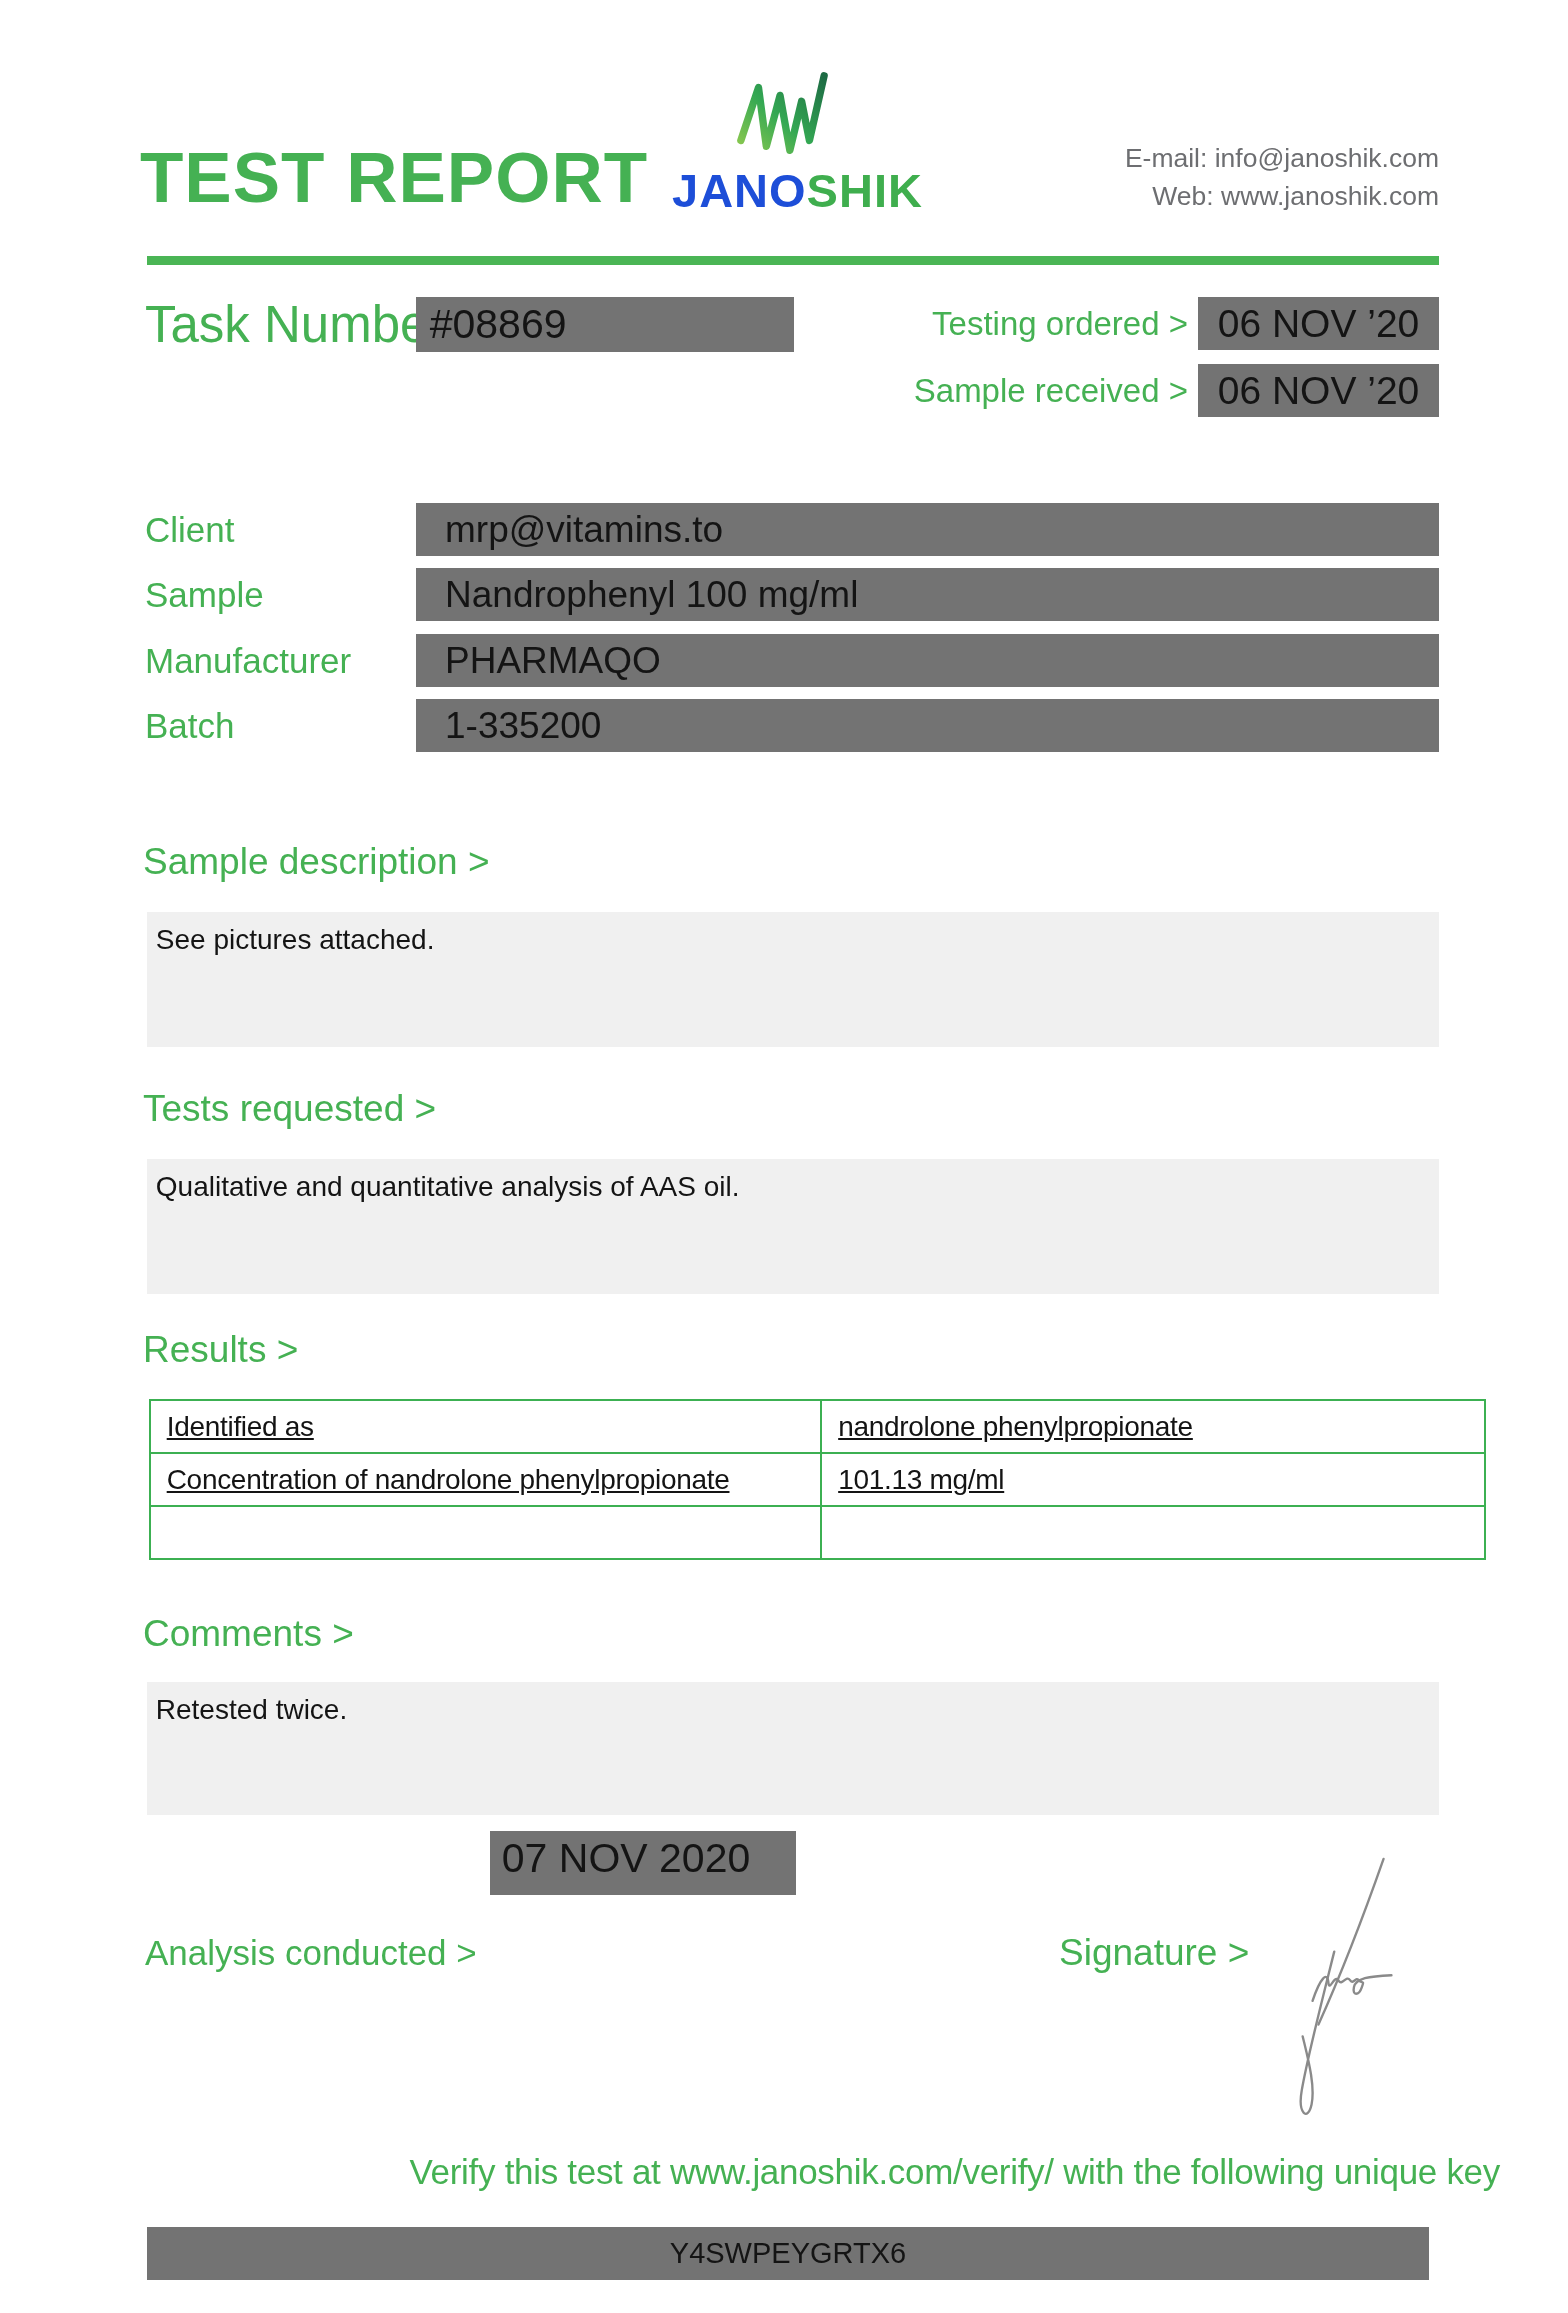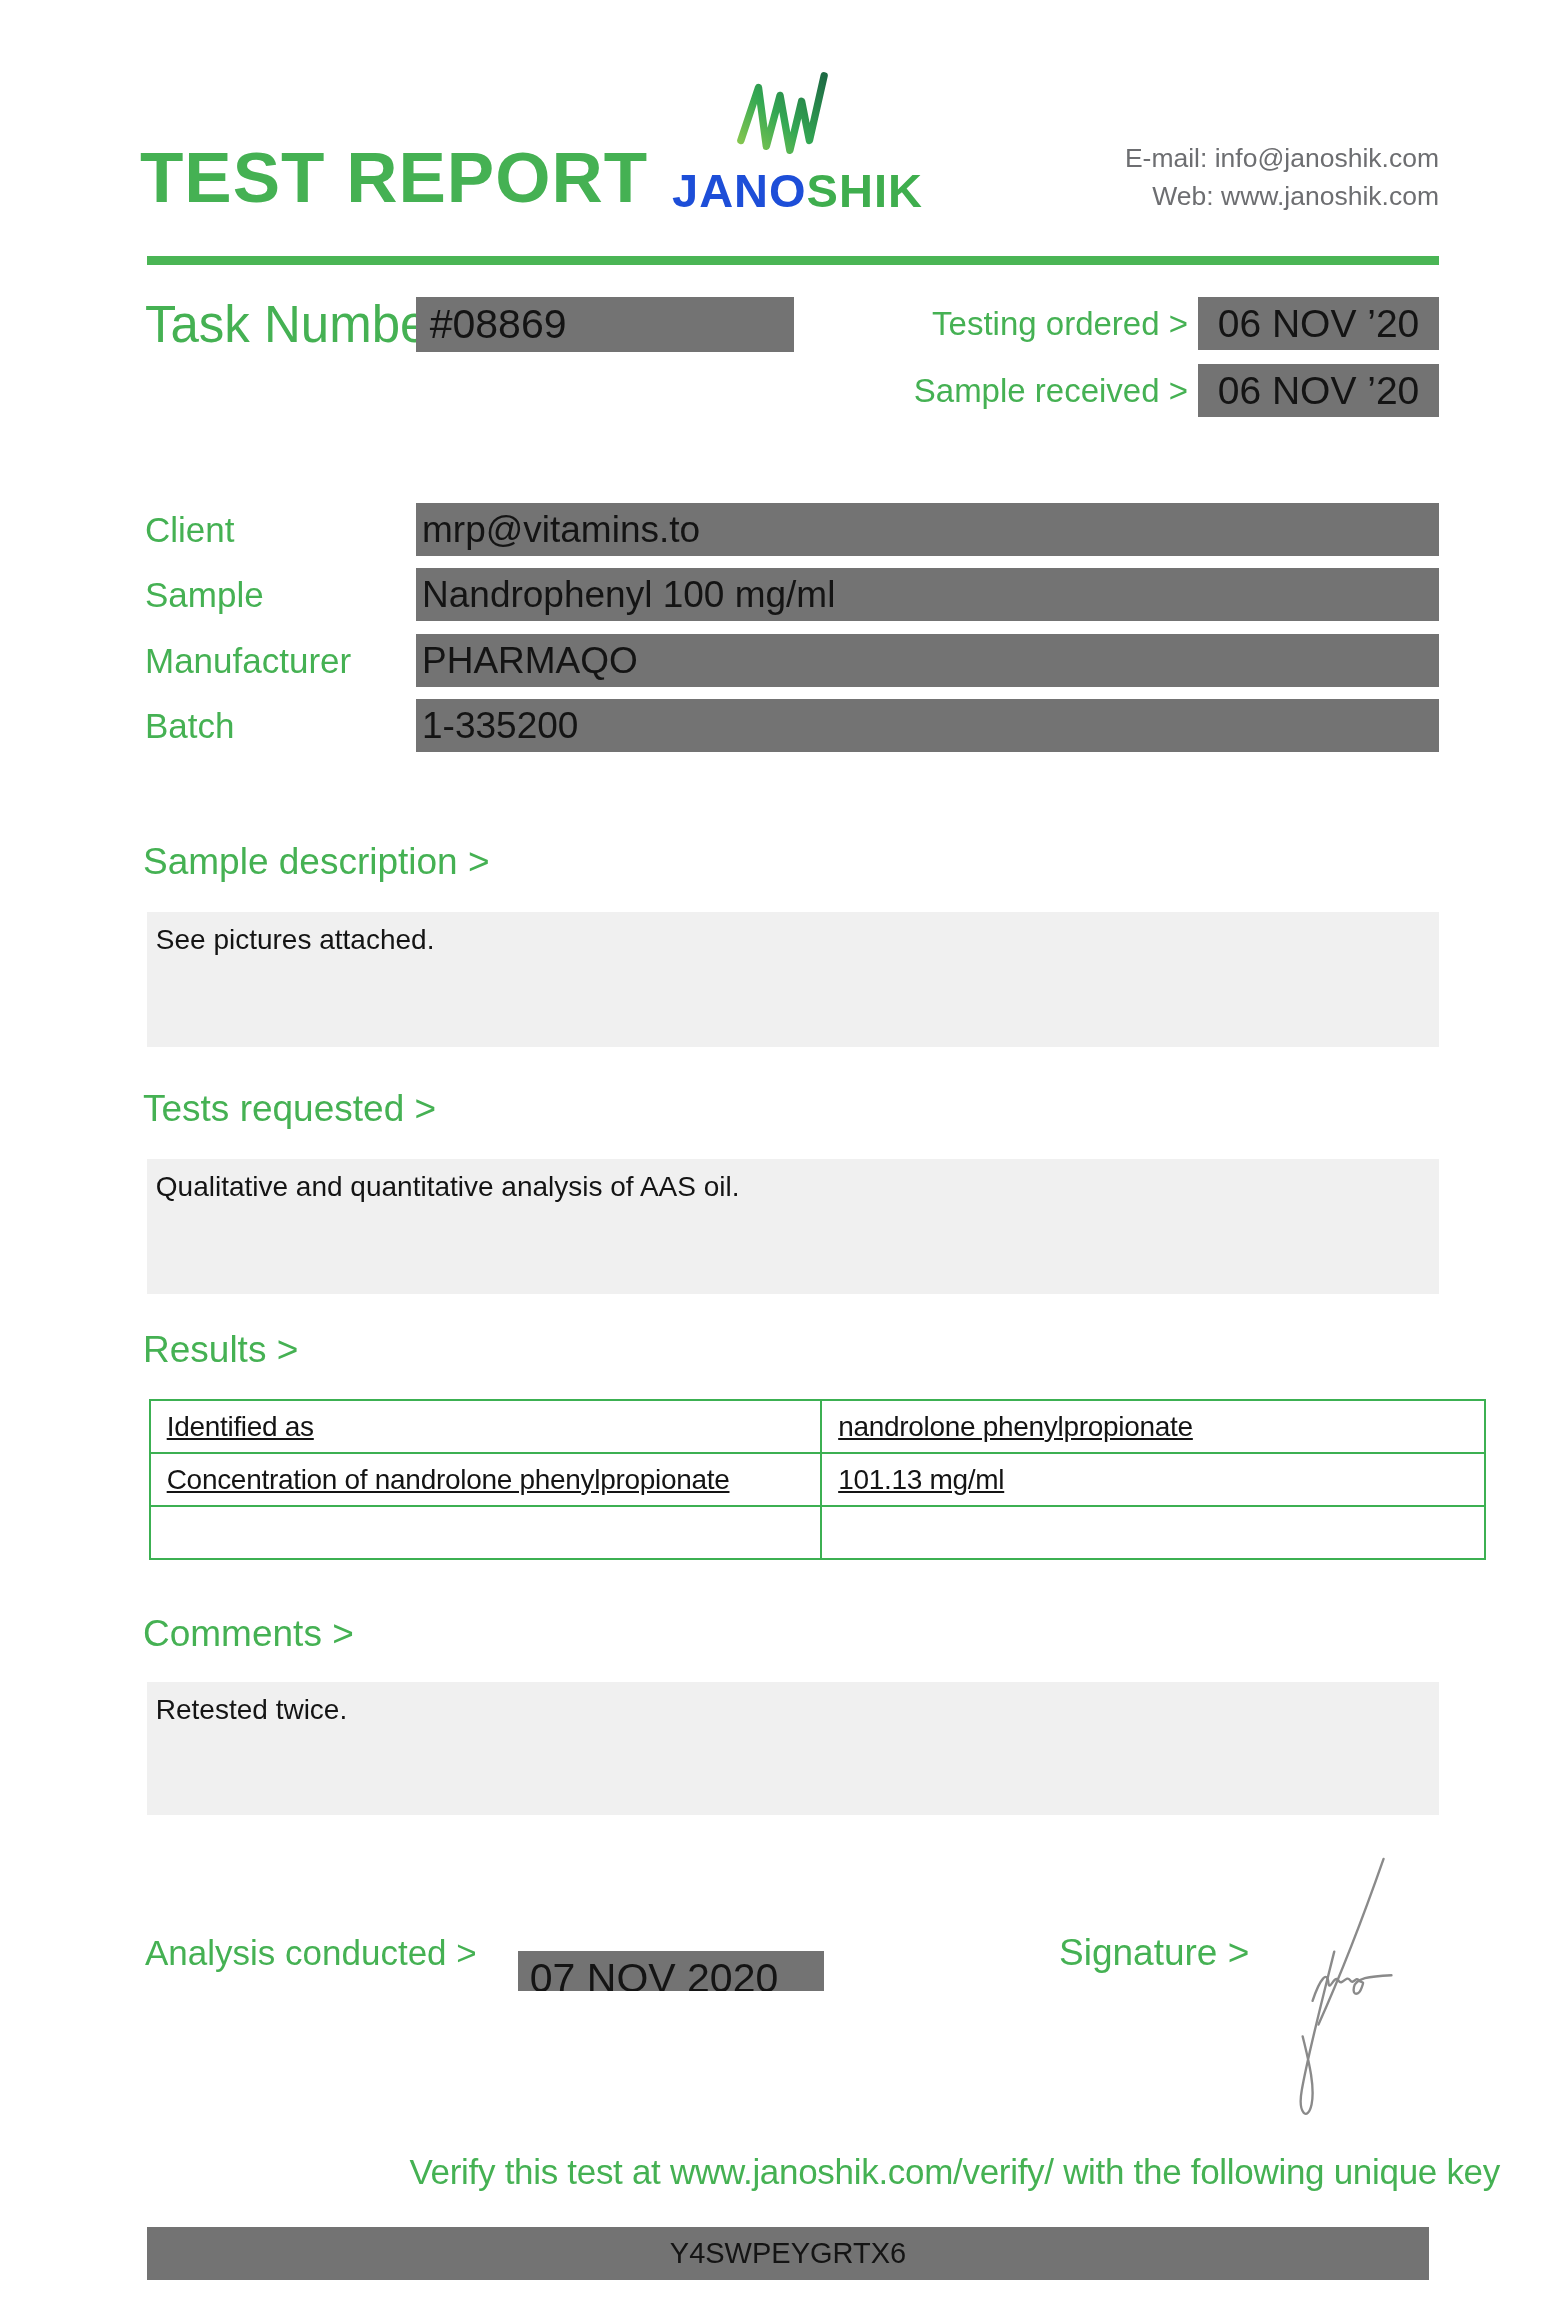--- a/index.html
+++ b/index.html
@@ -20,34 +20,34 @@
   .lbl{font-size:51px;color:#45b153;white-space:nowrap;}
   .lbl-sm{font-size:35px;color:#45b153;white-space:nowrap;}
   .valbox{background:#737373;white-space:nowrap;overflow:hidden;}
   .task-label{left:145px;top:297px;line-height:55px;}
   .task-value{left:416px;top:297px;width:378px;height:55px;line-height:55px;font-size:41px;padding-left:13.7px;box-sizing:border-box;}
   .date-label-1{left:843px;top:297px;width:345px;height:53px;line-height:53px;text-align:right;font-size:33px;}
   .date-value-1{left:1198px;top:297px;width:241px;height:53px;line-height:53px;font-size:39px;text-align:center;}
   .date-label-2{left:843px;top:364px;width:345px;height:53px;line-height:53px;text-align:right;font-size:33px;}
   .date-value-2{left:1198px;top:364px;width:241px;height:53px;line-height:53px;font-size:39px;text-align:center;}
   .info-label{left:145px;height:53px;line-height:53px;}
-  .info-value{left:416px;width:1023px;height:53px;line-height:53px;font-size:37px;padding-left:6px;box-sizing:border-box;}
+  .info-value{left:416px;width:1023px;height:53px;line-height:53px;font-size:37px;padding-left:29px;box-sizing:border-box;}
   
   .sec-head{left:143px;font-size:37px;color:#45b153;white-space:nowrap;}
   .sec-box{left:147px;width:1292px;background:#f0f0f0;box-sizing:border-box;padding:9.8px 11.8px 0 8.8px;font-size:28px;line-height:35px;}
   
   .results-table{left:149px;top:1399px;width:1280px;border-collapse:collapse;table-layout:fixed;}
   .results-table td{
     border:2.9px solid #3cb052;height:51px;padding:0 9.8px 0 15.7px;
     font-size:28px;letter-spacing:-0.3px;vertical-align:middle;white-space:nowrap;overflow:hidden;text-decoration:underline;
   }
   .col-a{width:644px;} .col-b{width:636px;}
   
   .analysis-label{left:145px;top:1925px;line-height:55px;font-size:35px;}
-  .analysis-value{left:490px;top:1951px;width:306px;height:40px;line-height:55px;font-size:41px;padding-left:11.8px;box-sizing:border-box;margin-left:28px;}
+  .analysis-value{left:490px;top:1831px;width:306px;height:64px;line-height:55px;font-size:41px;padding-left:11.8px;box-sizing:border-box;}
   .signature-label{left:1059px;top:1925px;line-height:55px;font-size:37px;}
   .signature-svg{left:1266px;top:1851px;width:172px;height:286px;}
   
   .verify-text{left:69px;top:2152px;width:1431px;text-align:right;font-size:35px;letter-spacing:-0.3px;color:#45b153;white-space:nowrap;}
   .verify-key{left:147px;top:2227px;width:1282px;height:53px;line-height:53px;text-align:center;font-size:29px;}
 </style>
 </head>
 <body>
 
 <div class="page">

